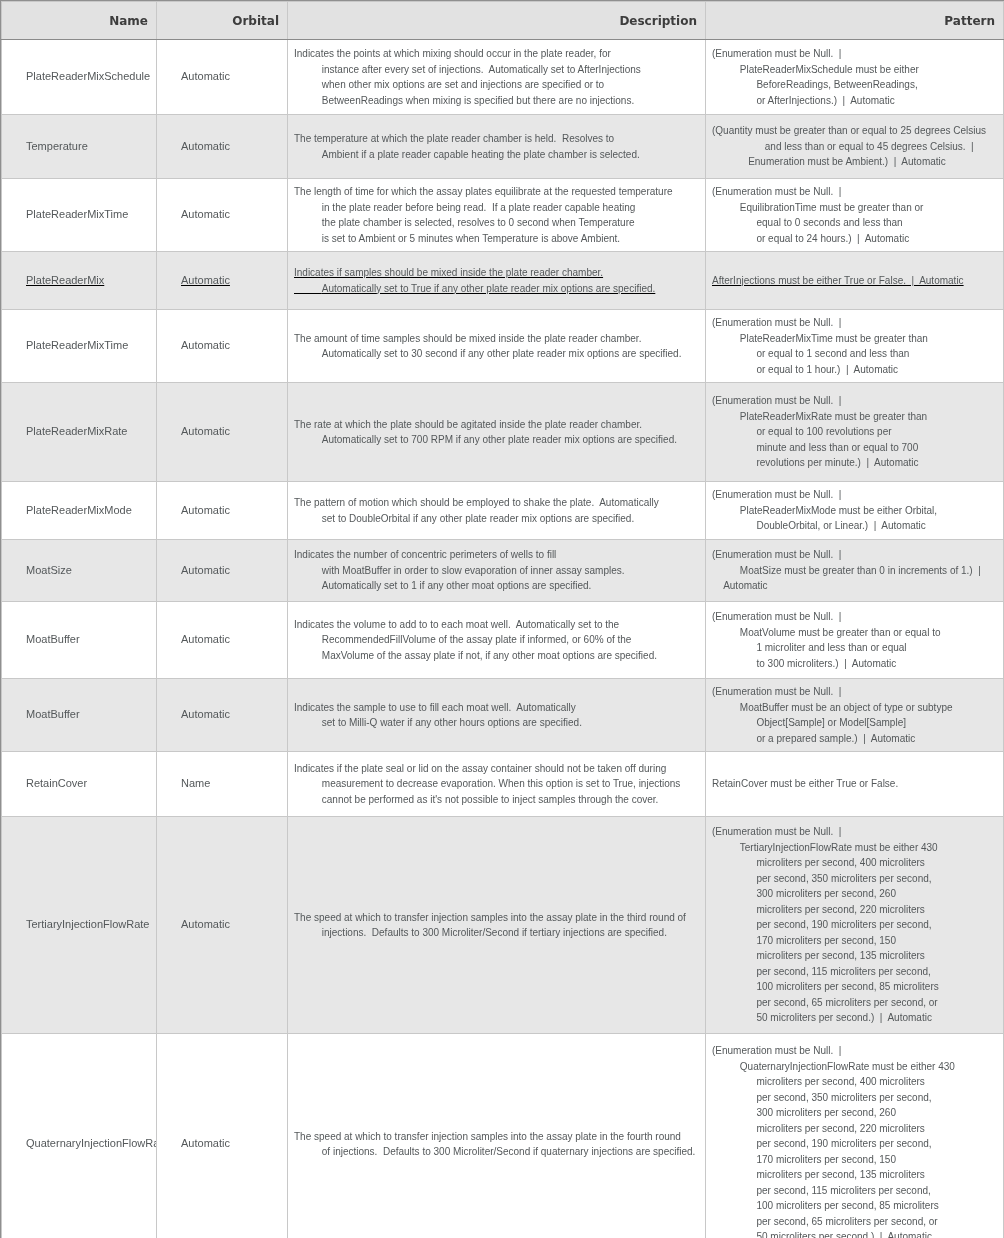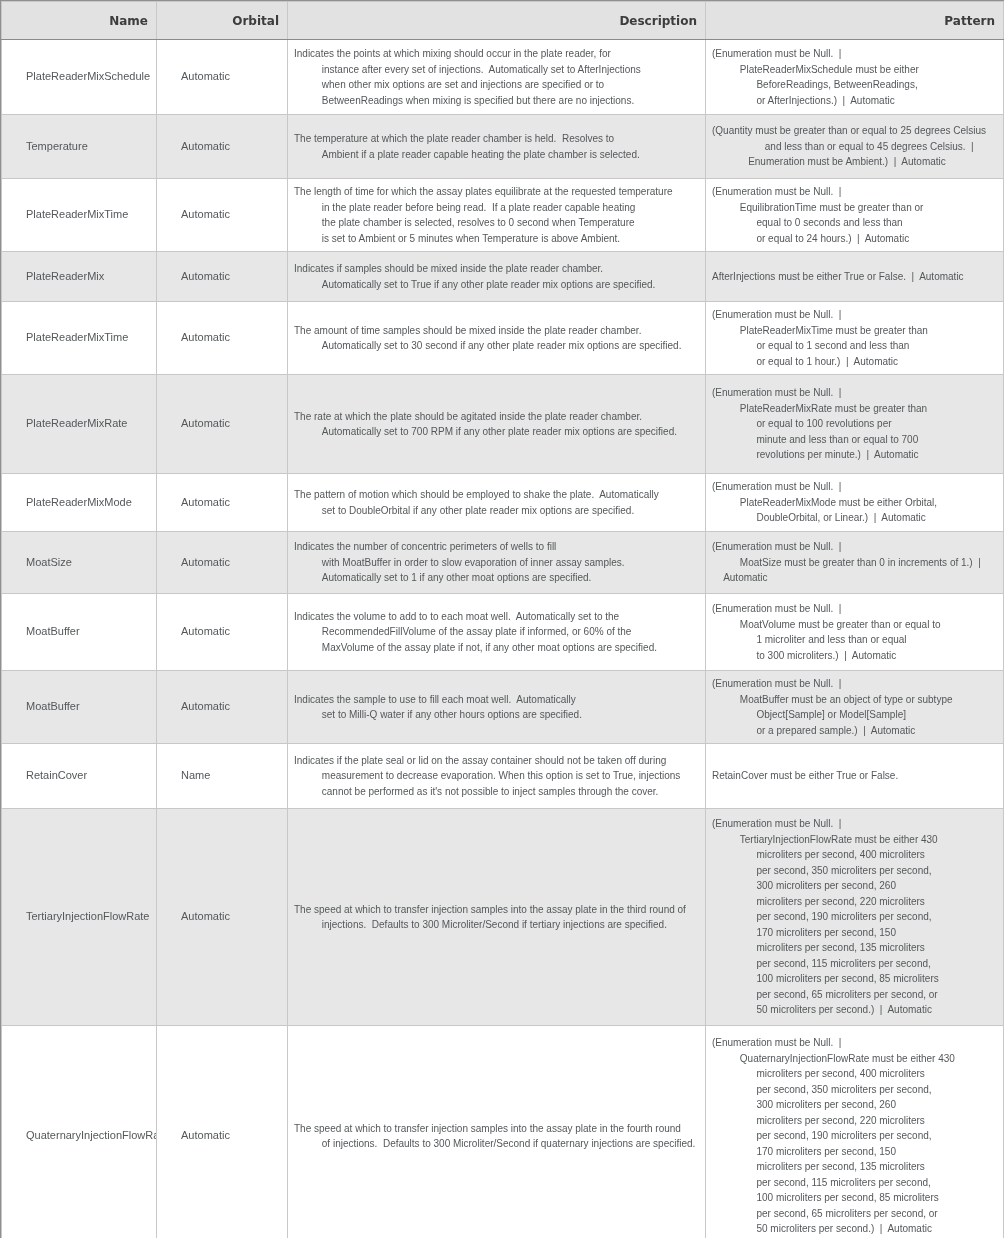--- a/index.html
+++ b/index.html
@@ -55,21 +55,21 @@
   }
   td.col-desc, td.col-pattern {
     white-space: pre-wrap;
     margin-top: 28px;
   }
   tbody tr:last-child td { border-bottom: 1px solid #8f8f8f; }
   
   tbody tr:nth-child(1)  { height: 75px; }
   tbody tr:nth-child(2)  { height: 64px; }
   tbody tr:nth-child(3)  { height: 72px; }
-  tbody tr:nth-child(4)  { height: 50px; }
+  tbody tr:nth-child(4)  { height: 58px; text-decoration: underline; }
   tbody tr:nth-child(5)  { height: 70px; }
   tbody tr:nth-child(6)  { height: 99px; }
   tbody tr:nth-child(7)  { height: 58px; }
   tbody tr:nth-child(8)  { height: 62px; }
   tbody tr:nth-child(9)  { height: 77px; }
   tbody tr:nth-child(10) { height: 73px; }
   tbody tr:nth-child(11) { height: 65px; }
   tbody tr:nth-child(12) { height: 217px; }
   tbody tr:nth-child(13) { height: 221px; }
 </style>

